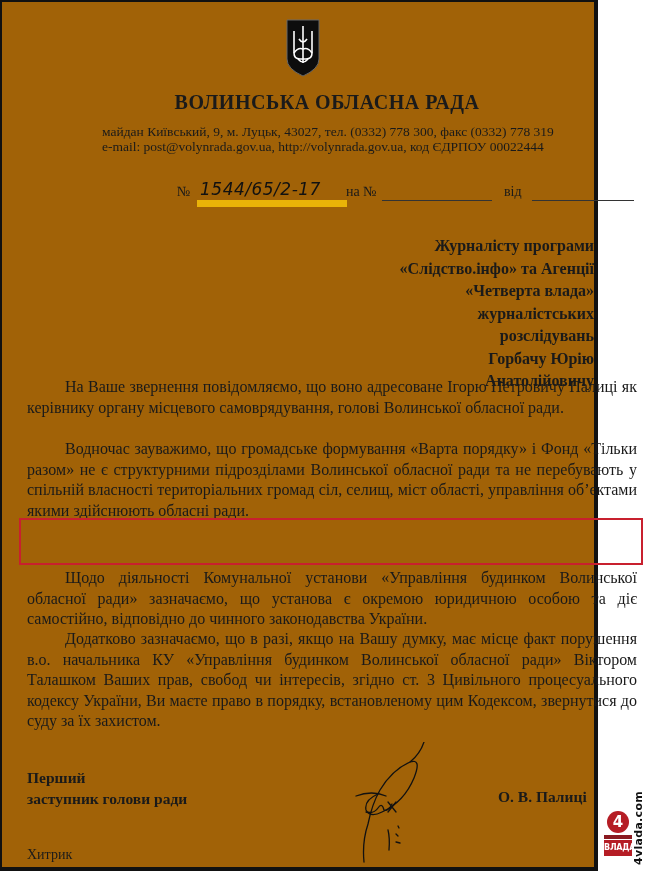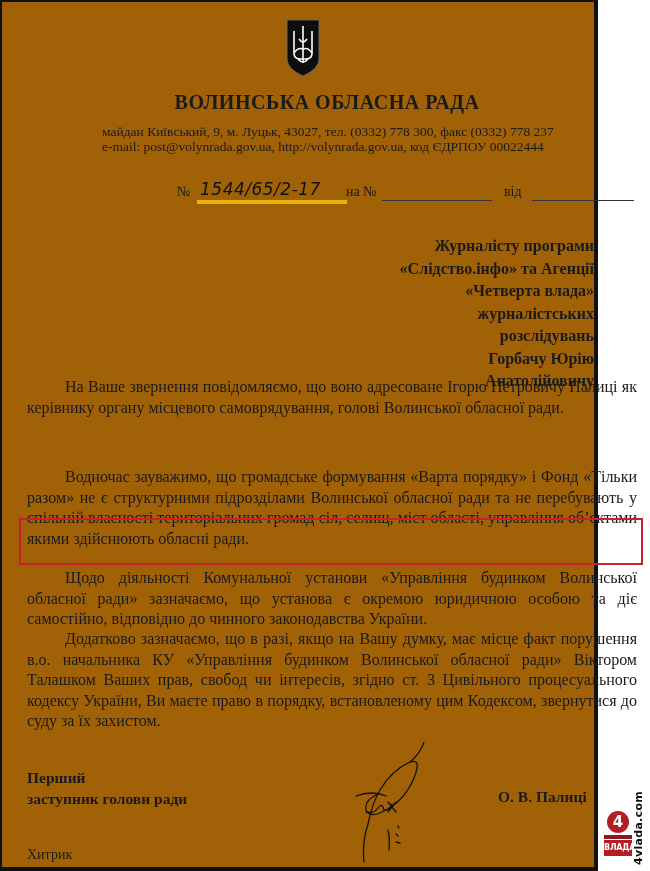--- a/index.html
+++ b/index.html
@@ -28,36 +28,36 @@
     .addr2 { top: 137px; }
 
     .regline { top: 176px; left: 32px; width: 600px; height: 30px; font-size: 14px; }
     .hand {
       font-family: "DejaVu Sans", sans-serif; font-style: italic;
       font-size: 17px; color: #111; letter-spacing: 0.5px;
     }
     .date-field { position: absolute; left: 0; top: 0; width: 138px; border-bottom: 1px solid #333; height: 22px; }
     .date-field .hand { position: absolute; left: 2px; top: 1px; }
     .no-label { position: absolute; left: 143px; top: 6px; }
-    .num-field { position: absolute; left: 163px; top: 0; width: 150px; border-bottom: 4px solid #eab308; height: 22px; }
+    .num-field { position: absolute; left: 163px; top: 0; width: 150px; border-bottom: 7px solid #eab308; height: 22px; }
     .num-field .hand { position: absolute; left: 3px; top: 1px; }
     .na-label { position: absolute; left: 312px; top: 6px; }
     .na-field { position: absolute; left: 348px; top: 0; width: 110px; border-bottom: 1px solid #333; height: 22px; }
     .vid-label { position: absolute; left: 470px; top: 6px; }
     .vid-field { position: absolute; left: 498px; top: 0; width: 102px; border-bottom: 1px solid #333; height: 22px; }
 
     .recipient {
       left: 388px; top: 233px; font-weight: bold; font-size: 16px; line-height: 22.5px; text-align: right;
     }
     .body-text {
       left: 25px; width: 610px; font-size: 16px; line-height: 20.5px; text-align: justify;
     }
     .body-text p { margin: 0; text-indent: 38px; }
     .p1 { top: 375px; }
-    .p2 { top: 437px; margin-top: 28px; }
+    .p2 { top: 437px; }
     .p3 { top: 519px; }
     .p4 { top: 566px; }
     .p5 { top: 627px; }
 
     .highlight-box {
       left: 17px; top: 516px; width: 624px; height: 47px;
       border: 2px solid #c8202e; box-sizing: border-box;
     }
 
     .sign-title {
@@ -99,21 +99,21 @@
     <g fill="none" stroke="#fff" stroke-width="1.6" stroke-linejoin="round">
       <path d="M17 7 V44"></path>
       <path d="M8 12 V34 Q8 40 14 40 H20 Q26 40 26 34 V12"></path>
       <path d="M8 34 Q12 28 17 30 Q22 28 26 34"></path>
       <path d="M12 40 Q17 46 22 40"></path>
       <path d="M13 20 Q17 26 21 20"></path>
     </g>
   </svg>
 
   <div class="abs org-title">ВОЛИНСЬКА ОБЛАСНА РАДА</div>
-  <div class="abs addr addr1">майдан Київський, 9, м. Луцьк, 43027, тел. (0332) 778 300, факс  (0332) 778 237</div>
+  <div class="abs addr addr1">майдан Київський, 9, м. Луцьк, 43027, тел. (0332) 778 300, факс  (0332) 778 319</div>
   <div class="abs addr addr2">e-mail: post@volynrada.gov.ua, http://volynrada.gov.ua, код    ЄДРПОУ 00022444</div>
 
   <div class="abs regline">
     <span class="no-label">№</span>
     <div class="num-field">
       <span class="hand">1544/65/2-17</span>
     </div>
     <span class="na-label">на №</span>
     <div class="na-field">
       <span></span>

